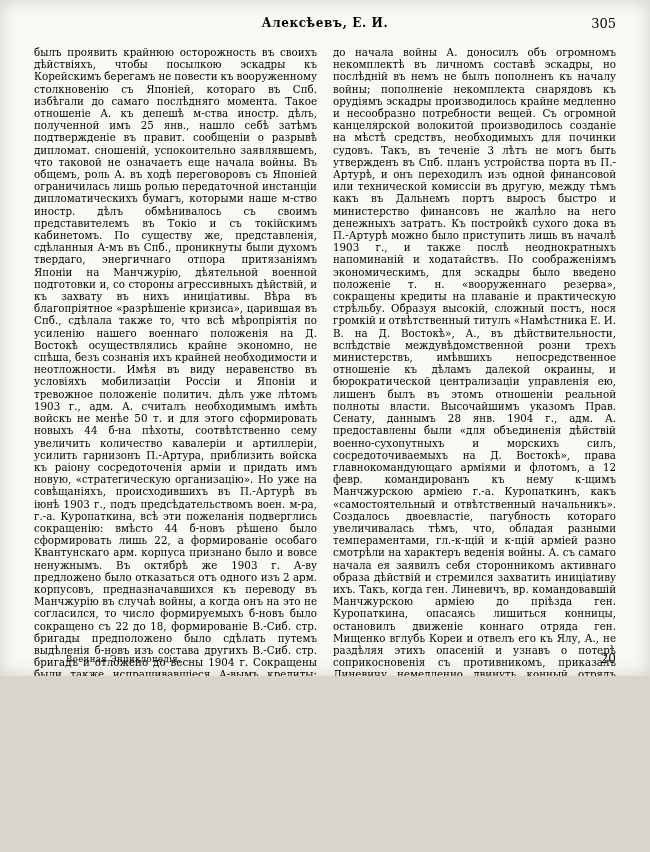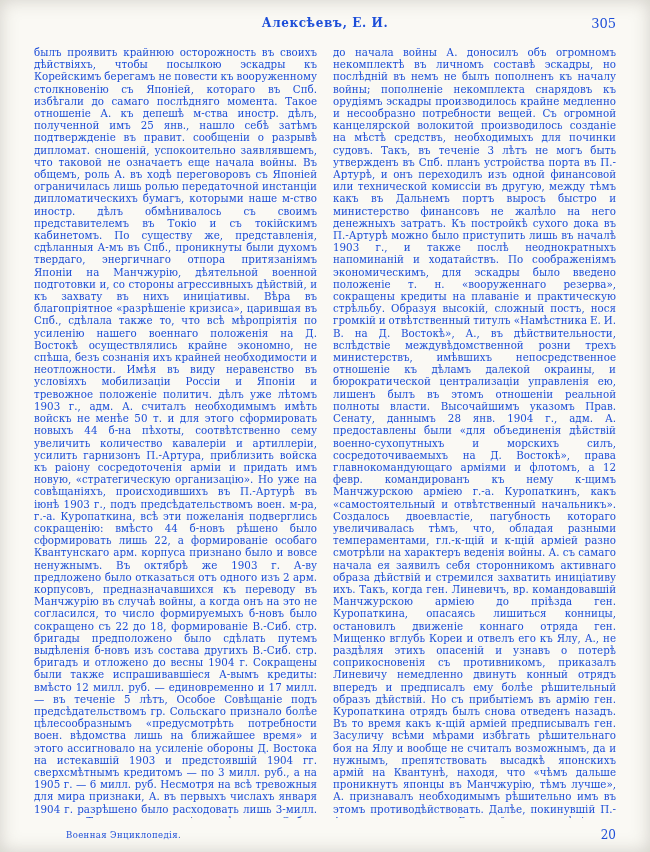--- a/index.html
+++ b/index.html
@@ -1,24 +1,24 @@
 <!DOCTYPE html>
 <html><head>
 <meta charset="utf-8">
 <style>
   html,body{margin:0;padding:0;background:#d8d5cd;}
   .sheet{
     position:relative;
-    width:650px;height:852px;
+    width:650px;height:676px;
     margin:0 auto;
     background:#faf9f4;
     box-sizing:border-box;
     padding:16px 34px 0 34px;
     font-family:"DejaVu Serif", serif;
-    color:#1d4ed8;
+    color:#000000;
     box-shadow:inset 0 0 18px rgba(90,85,70,.25);
     overflow:hidden;
   }
   .header{position:relative;height:20px;}
   .header .title{
     position:absolute;left:0;right:0;top:0;
     text-align:center;font-weight:bold;font-size:12px;letter-spacing:.6px;
   }
   .header .pnum{
     position:absolute;right:0;top:0;font-size:13px;

